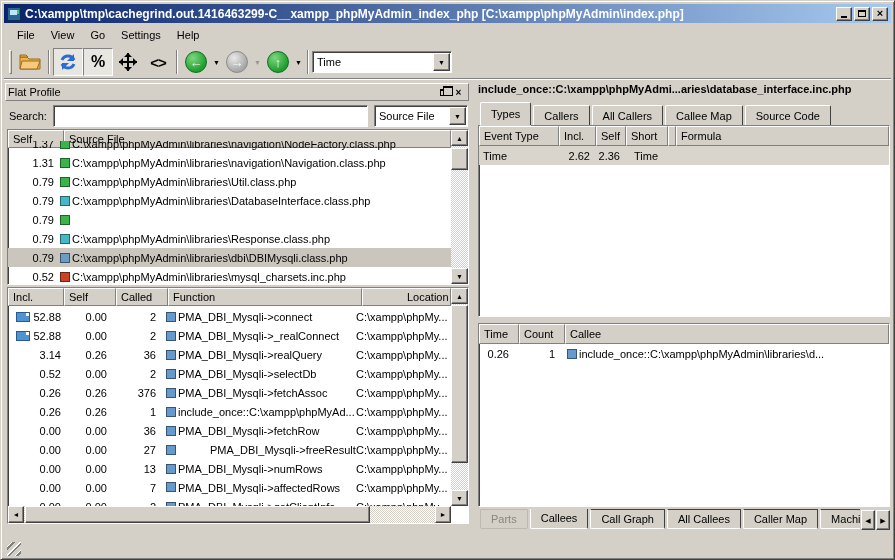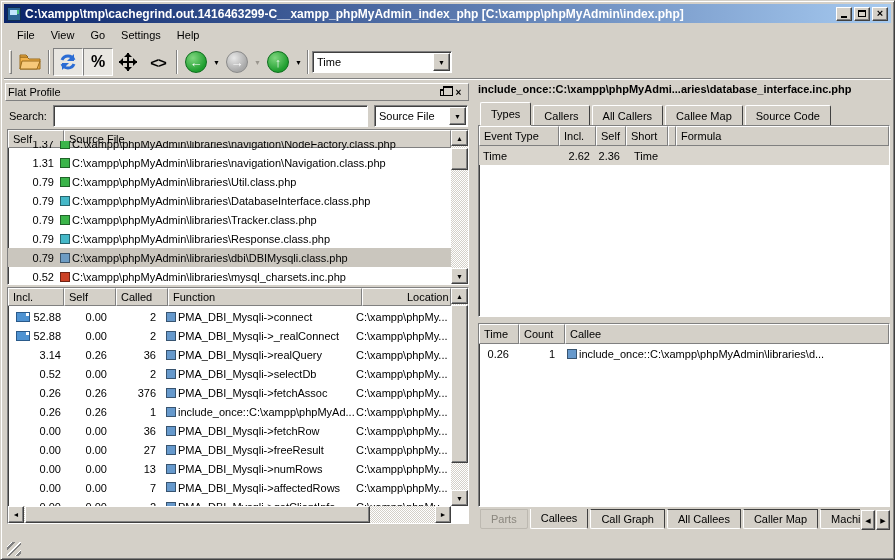--- a/index.html
+++ b/index.html
@@ -253,21 +253,20 @@
             <span class="clip" style="flex: 1 1 0%;">C:\xampp\phpMyAdmin\libraries\Util.class.php</span>
           </div>
           <div class="lrow">
             <span class="num" style="width: 52px;">0.79</span>
             <span class="fic" style="background: rgb(69, 184, 200);"></span>
             <span class="clip" style="flex: 1 1 0%;">C:\xampp\phpMyAdmin\libraries\DatabaseInterface.class.php</span>
           </div>
           <div class="lrow">
             <span class="num" style="width: 52px;">0.79</span>
             <span class="fic" style="background: rgb(59, 181, 74);"></span>
-            <span class="clip" style="flex: 1 1 0%;">C:\xampp\phpMyAdmin\libraries\Tracker.class.php</span>
           </div>
           <div class="lrow">
             <span class="num" style="width: 52px;">0.79</span>
             <span class="fic" style="background: rgb(69, 184, 200);"></span>
             <span class="clip" style="flex: 1 1 0%;">C:\xampp\phpMyAdmin\libraries\Response.class.php</span>
           </div>
           <div class="lrow sel">
             <span class="num" style="width: 52px;">0.79</span>
             <span class="fic" style="background: rgb(109, 156, 195);"></span>
             <span class="clip" style="flex: 1 1 0%;">C:\xampp\phpMyAdmin\libraries\dbi\DBIMysqli.class.php</span>
@@ -393,21 +392,21 @@
           <span class="clip" style="flex: 1 1 0%;">C:\xampp\phpMy...</span>
         </div>
         <div class="lrow">
           <span style="width: 56px; display: flex; align-items: center; justify-content: flex-end; padding-right: 3px; flex: 0 0 auto;">
             <span>0.00</span>
           </span>
           <span class="num" style="width: 49px;">0.00</span>
           <span class="num" style="width: 49px;">27</span>
           <span style="width: 194px; display: flex; align-items: center; overflow: hidden; flex: 0 0 auto; padding-left: 4px;">
             <span class="fic" style="background: rgb(102, 153, 204);"></span>
-            <span class="clip" style="flex: 1 1 0%;">PMA_DBI_Mysqli-&gt;freeResult</span>
+            <span class="clip" style="flex: 1 1 0%; margin-left: 32px;">PMA_DBI_Mysqli-&gt;freeResult</span>
           </span>
           <span class="clip" style="flex: 1 1 0%;">C:\xampp\phpMy...</span>
         </div>
         <div class="lrow">
           <span style="width: 56px; display: flex; align-items: center; justify-content: flex-end; padding-right: 3px; flex: 0 0 auto;">
             <span>0.00</span>
           </span>
           <span class="num" style="width: 49px;">0.00</span>
           <span class="num" style="width: 49px;">13</span>
           <span style="width: 194px; display: flex; align-items: center; overflow: hidden; flex: 0 0 auto; padding-left: 4px;">

